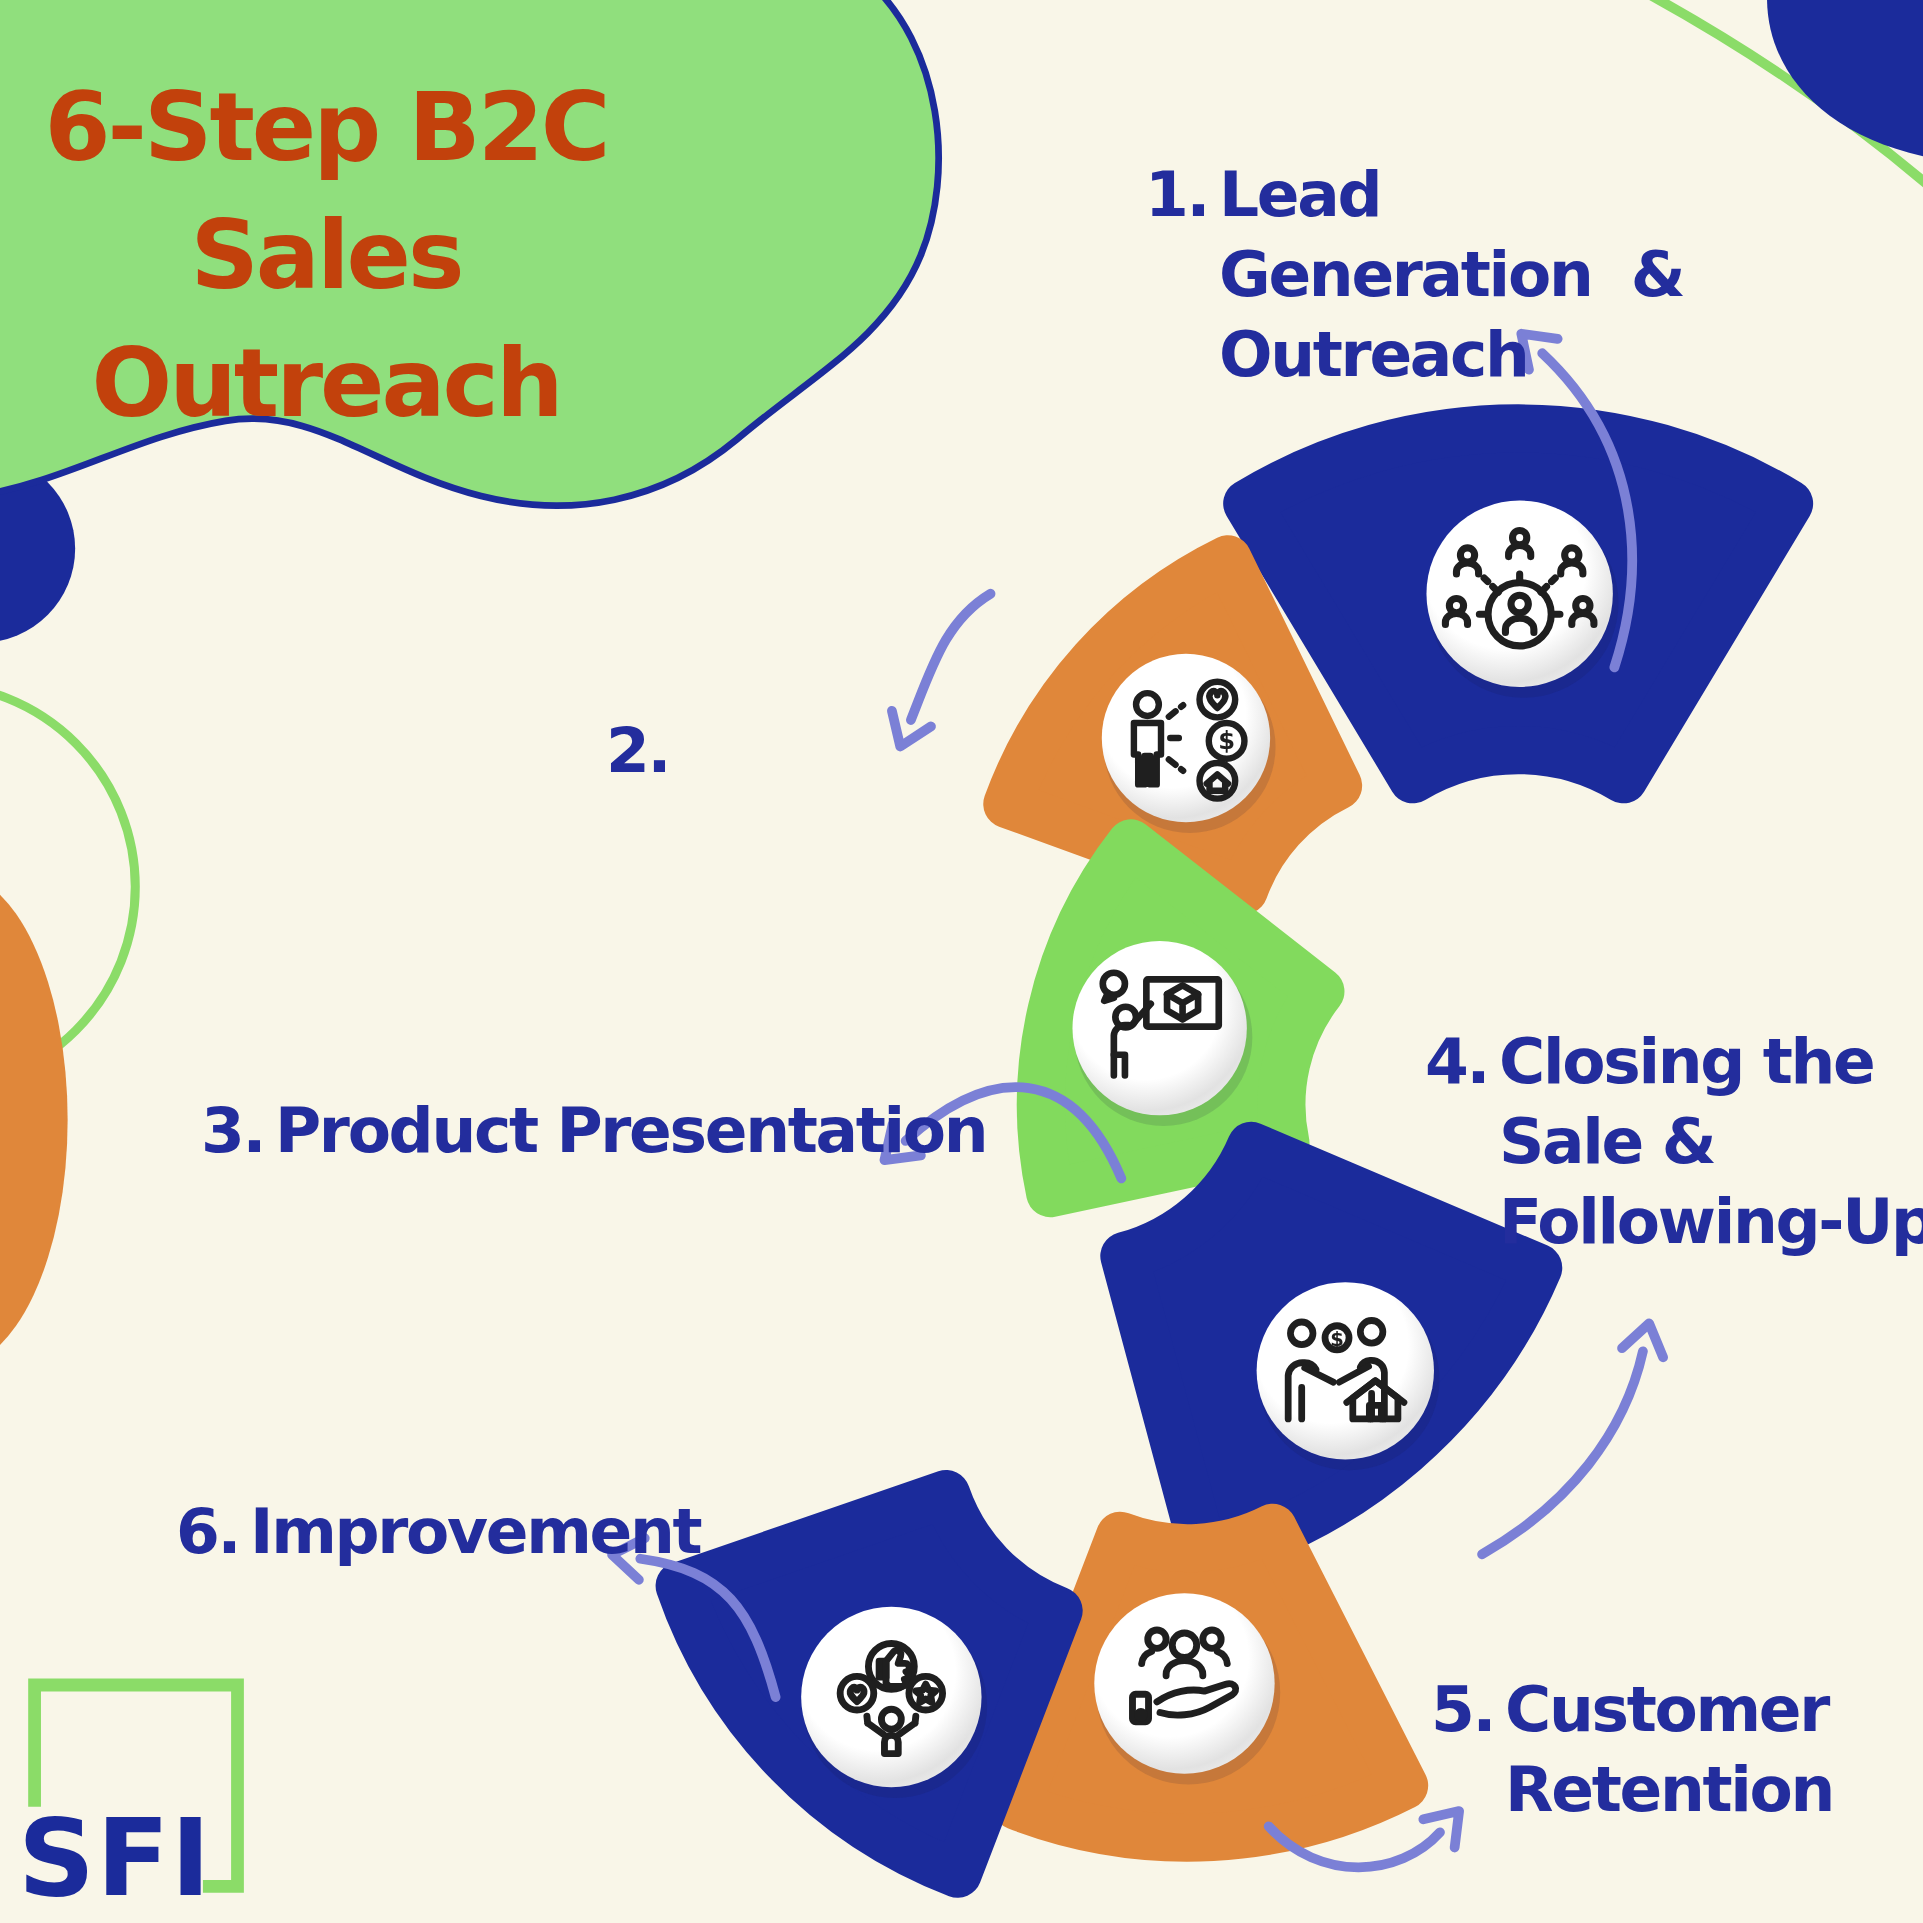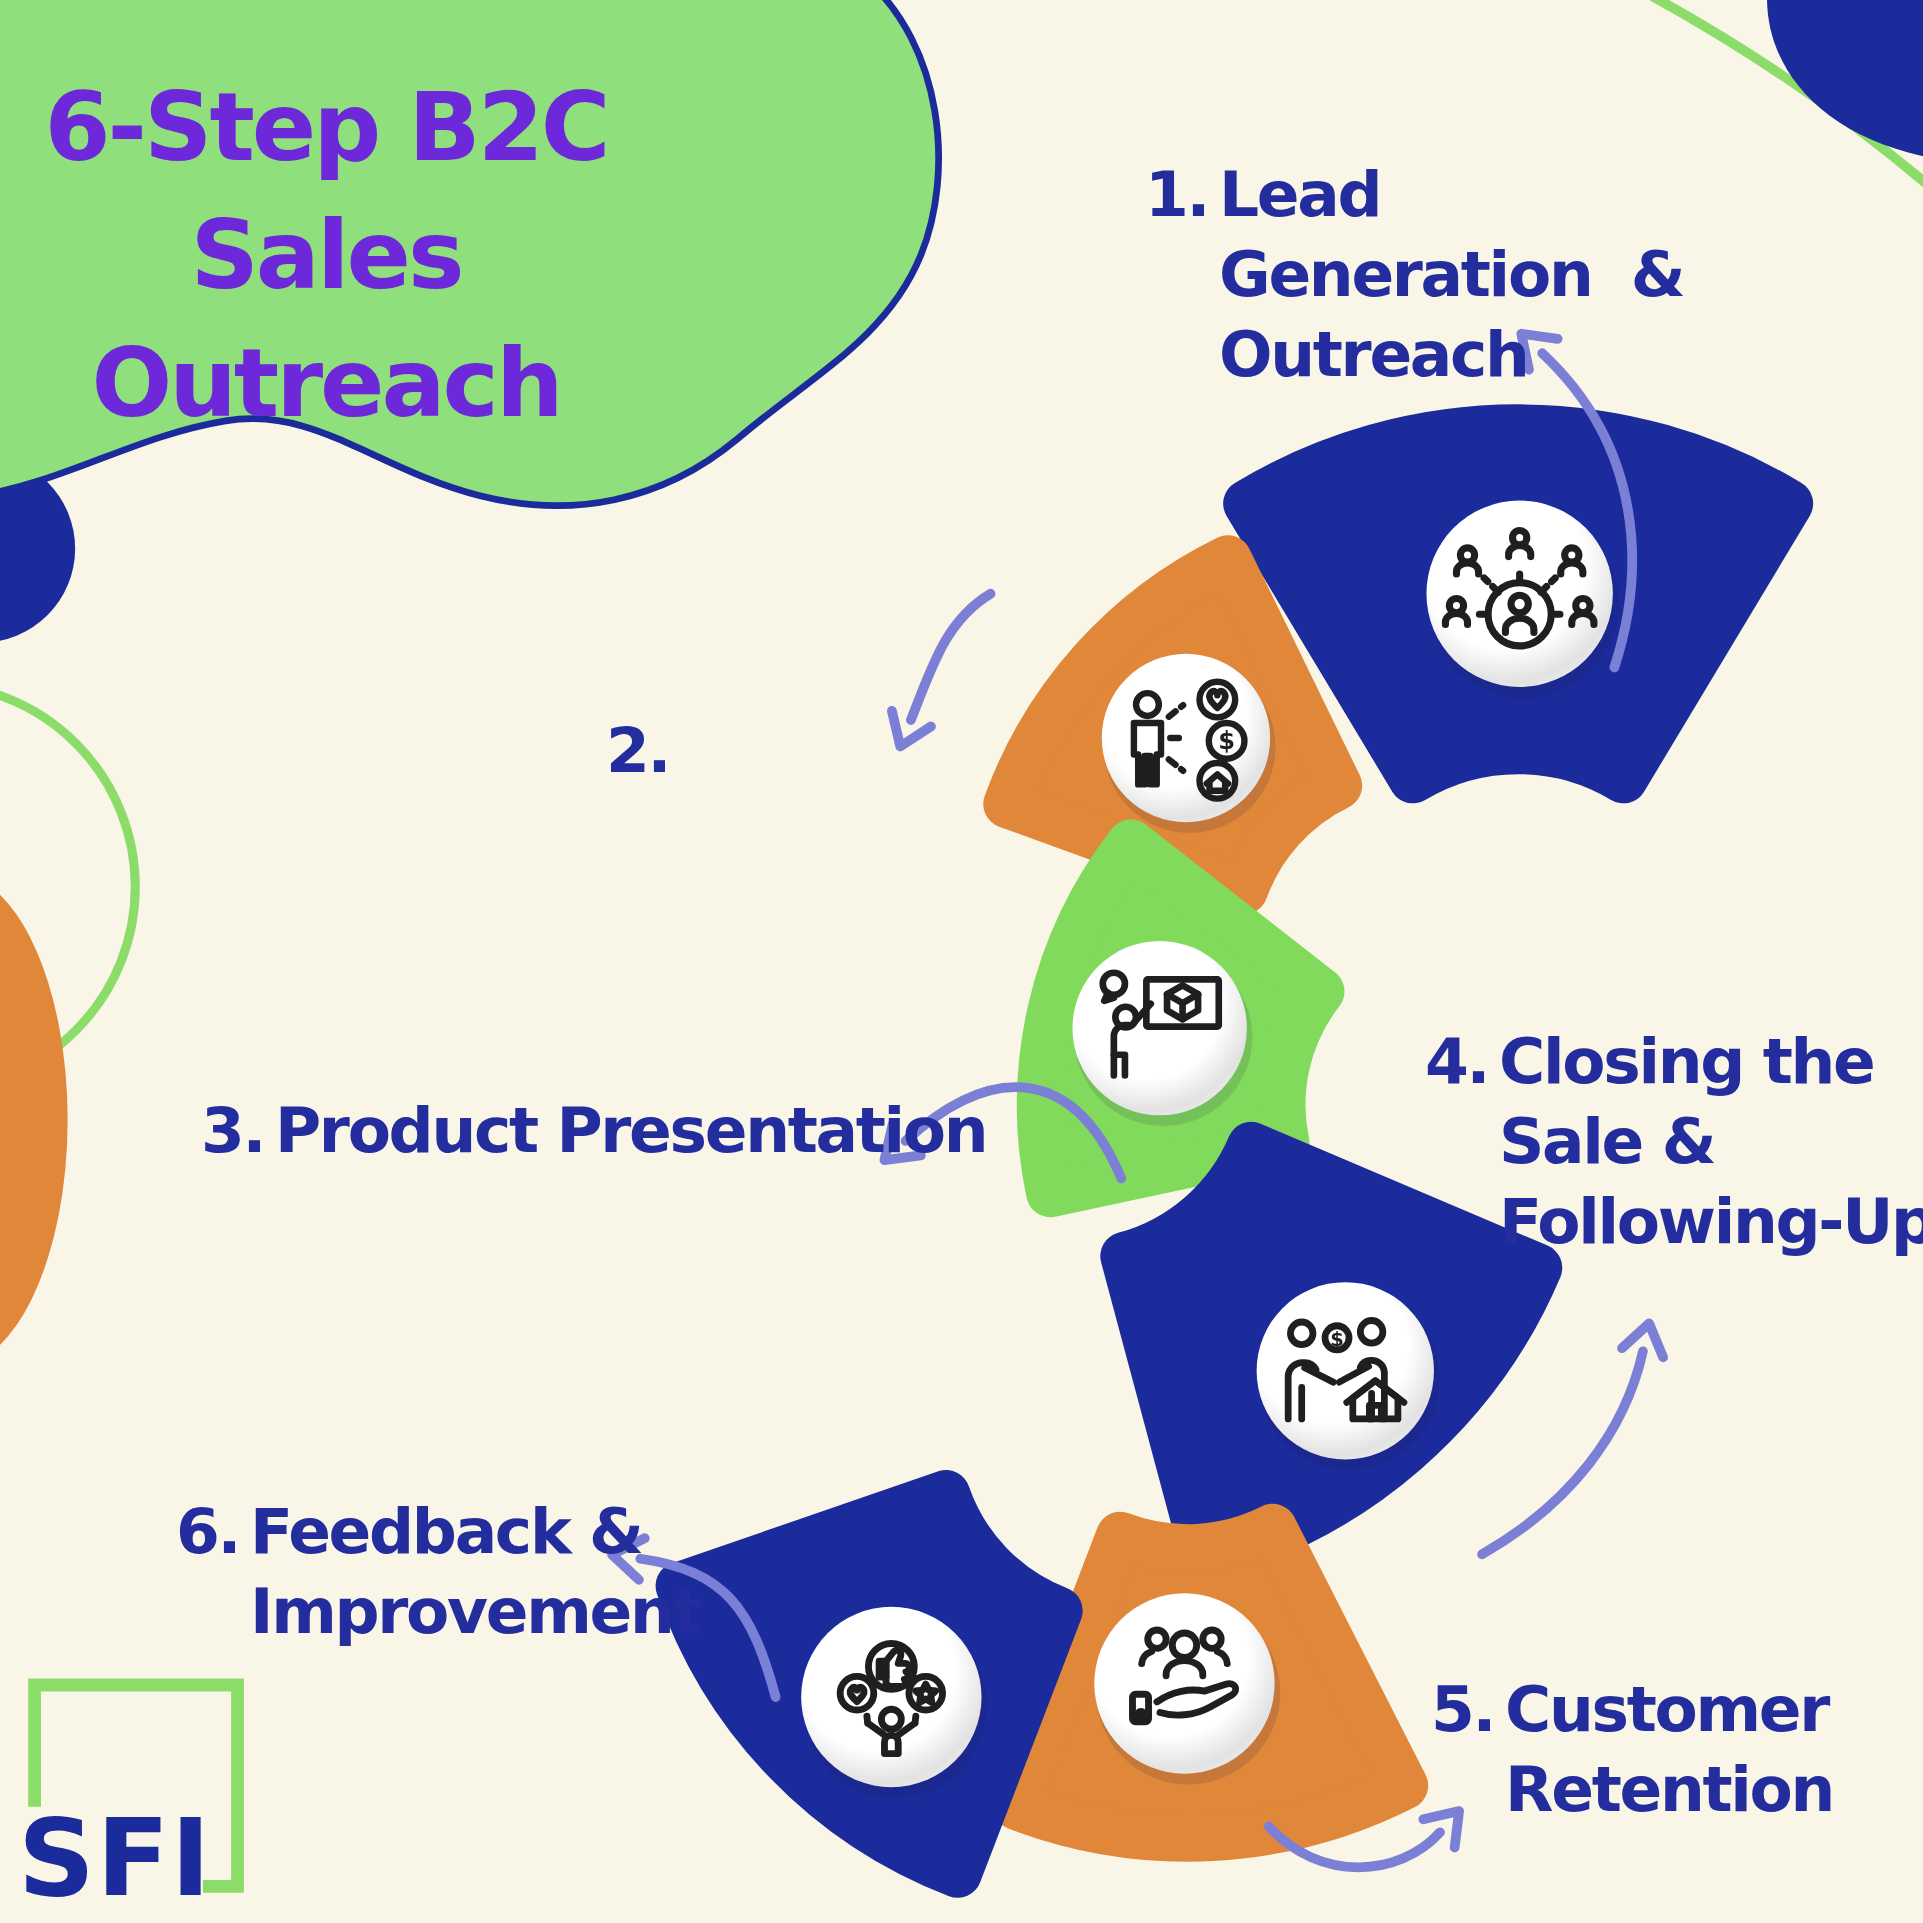--- a/index.html
+++ b/index.html
@@ -142,21 +142,21 @@
       <path d="M 1492,1568 C 1430,1420 1322,1412 1205,1518" fill="none" stroke="#7b80d6" stroke-width="13" stroke-linecap="round" marker-end="url(#ah)"></path>
       <path d="M 1972,2068 C 2088,2002 2162,1906 2186,1798" fill="none" stroke="#7b80d6" stroke-width="13" stroke-linecap="round" marker-end="url(#ah)"></path>
       <path d="M 1688,2430 C 1756,2505 1862,2498 1916,2438" fill="none" stroke="#7b80d6" stroke-width="13" stroke-linecap="round" marker-end="url(#ah)"></path>
       <path d="M 1032,2258 C 1000,2140 965,2090 852,2074" fill="none" stroke="#7b80d6" stroke-width="13" stroke-linecap="round" marker-end="url(#ah)"></path>
       <g>
         <path d="M 46,2404 L 46,2242 L 316,2242 L 316,2510 L 270,2510" fill="none" stroke="#8bdc68" stroke-width="17"></path>
         <text x="24" y="2522" font-size="142" font-weight="bold" fill="#1b2b9b" letter-spacing="2" font-family="DejaVu Sans, sans-serif">SFI</text>
       </g>
     </svg>
 
-  <div class="title ink" style="color: #6d28d9;">
+  <div class="title ink" style="color: #c2410c;">
     <span>6-Step B2C</span>
     <span>Sales</span>
     <span>Outreach</span>
   </div>
 
   <div class="lbl lbl1 ink" style="color: rgb(35, 45, 157);">
     <span class="num">1.</span>
     <span class="lines">
       <span>Lead</span>
       <span>Generation  &amp;</span>
@@ -188,19 +188,18 @@
     <span class="num">5.</span>
     <span class="lines">
       <span>Customer</span>
       <span>Retention</span>
     </span>
   </div>
 
   <div class="lbl lbl6 ink" style="color: rgb(35, 45, 157);">
     <span class="num">6.</span>
     <span class="lines">
-      <span>Feedback &amp;</span>
       <span>Improvement</span>
     </span>
   </div>
 
 </div>
 
 
 </body></html>

